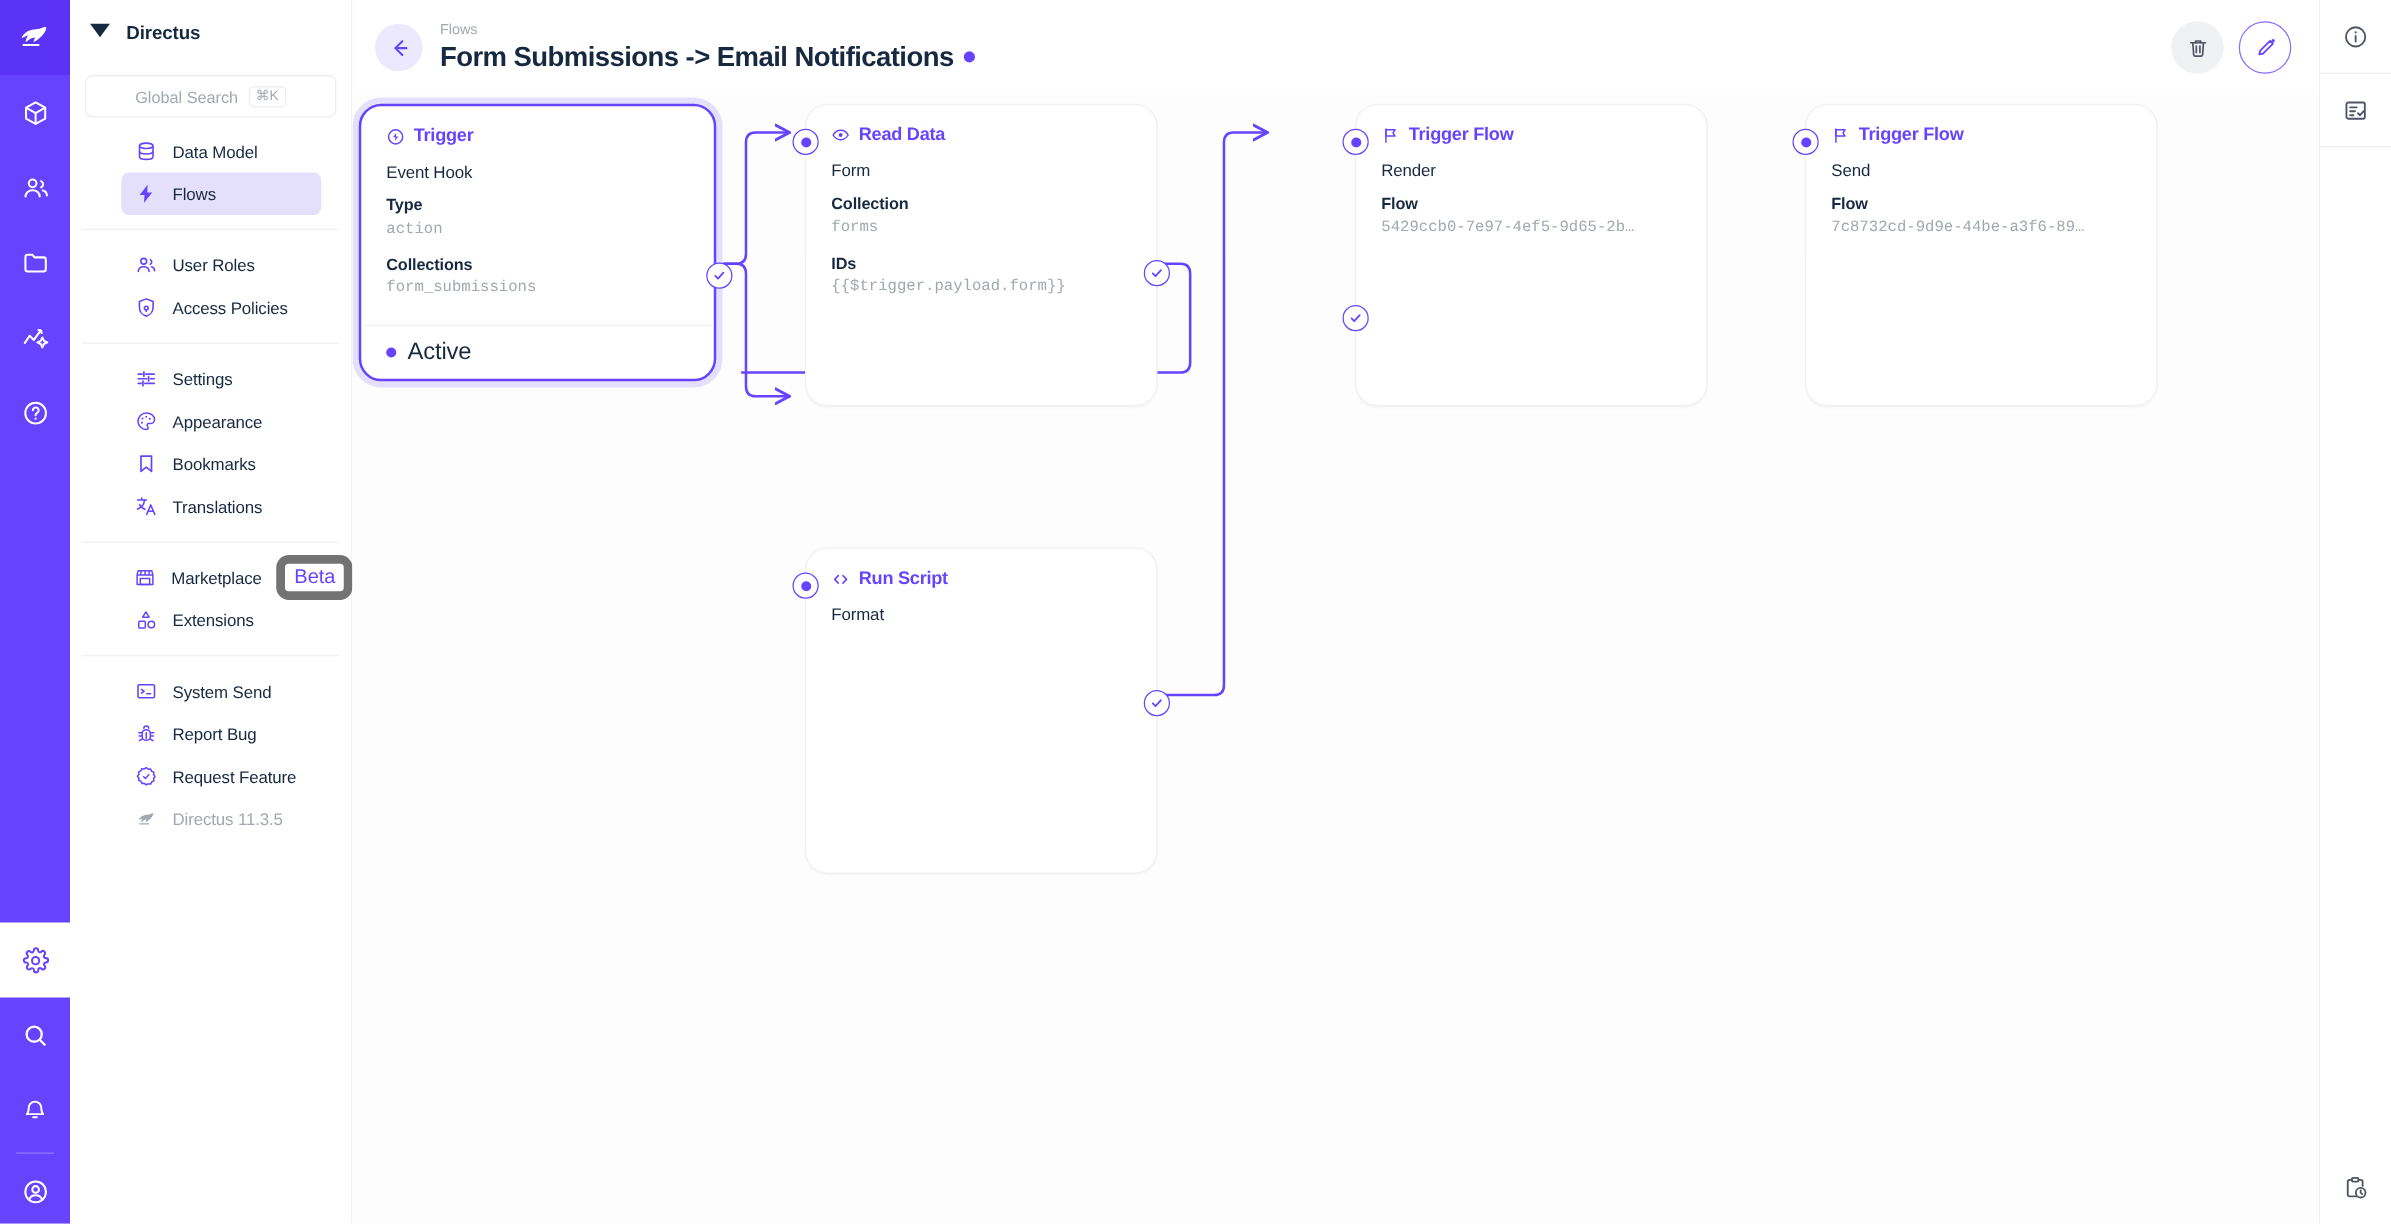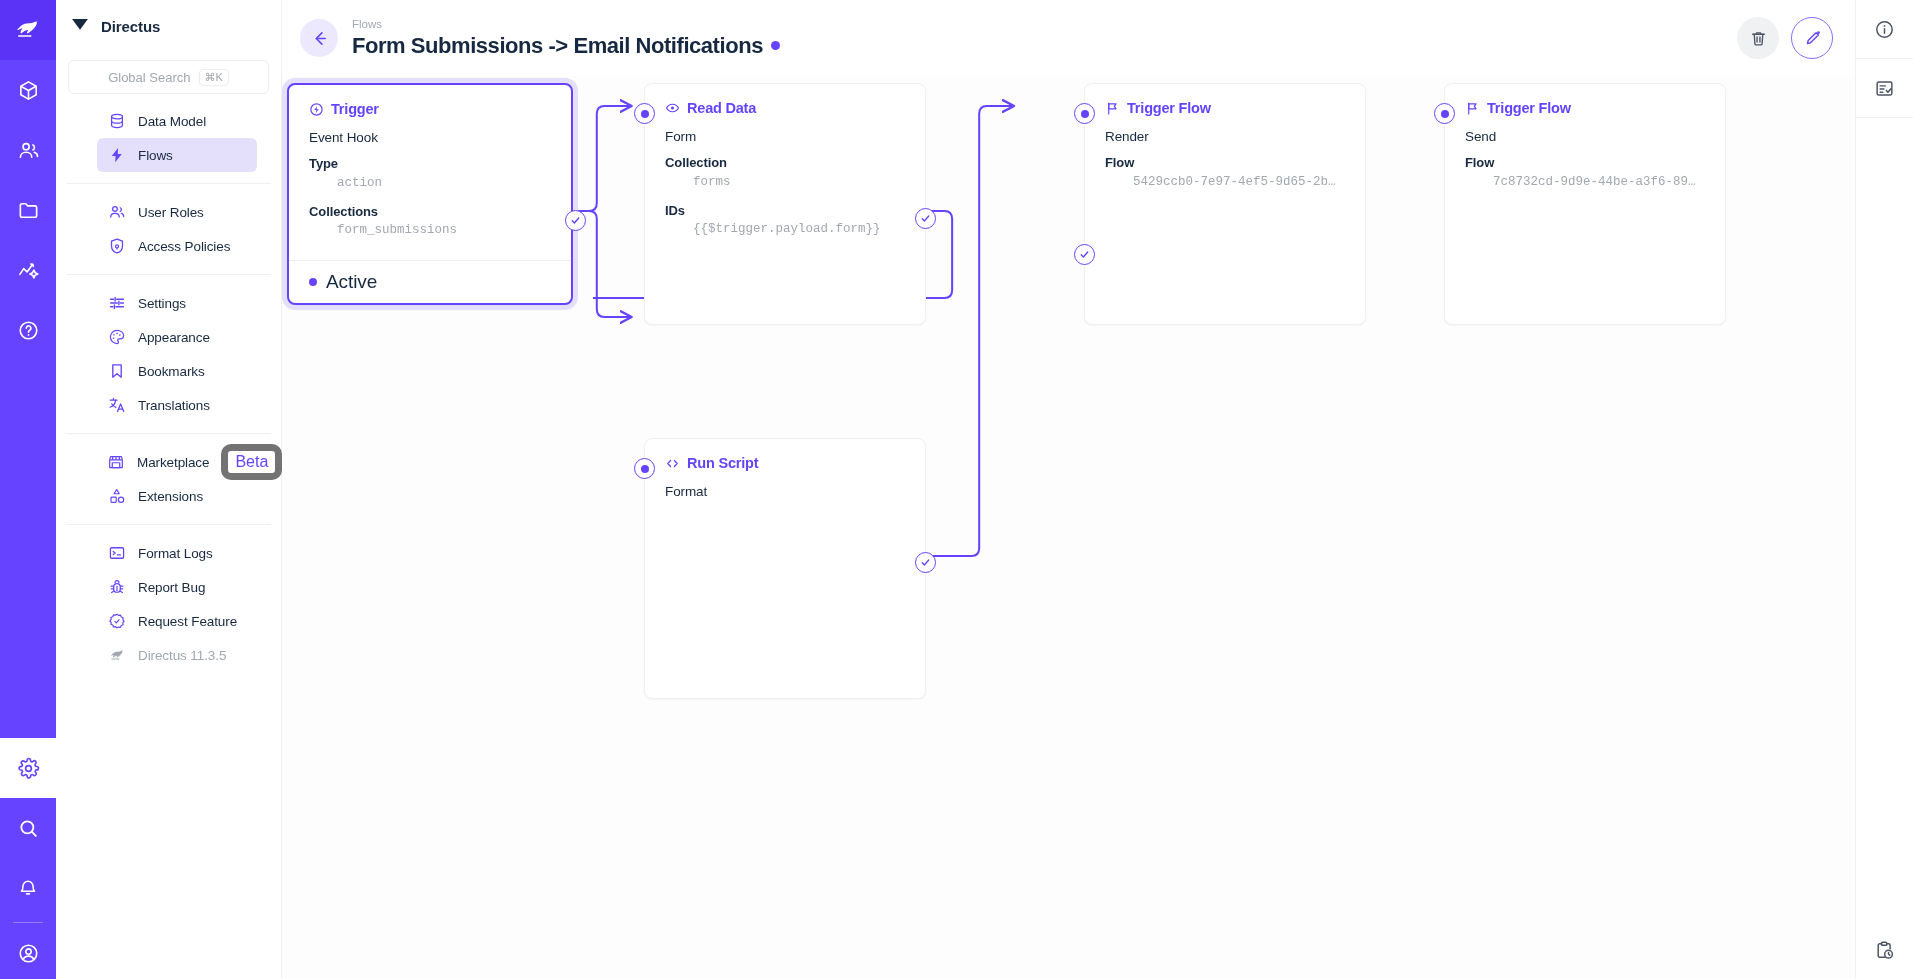--- a/index.html
+++ b/index.html
@@ -116,21 +116,21 @@
 
   
   #canvas {
     flex: 1 1 auto; position: relative; overflow: hidden;
     background: #fdfdfd;
   }
   #wires { position: absolute; inset: 0; width: 100%; height: 100%; pointer-events: none; }
 
   .node {
     position: absolute; background: #ffffff;
-    border: 1px solid #f0f0f2; border-radius: 8px;
+    border: 1px solid #f0f0f2; border-radius: 18px;
     box-shadow: 0 1px 2px rgba(23,41,64,0.04);
   }
   .node.selected {
     border: 2px solid #6644ff;
     box-shadow: 0 0 0 5px rgba(102,68,255,0.16);
   }
   .node-body { padding: 16px 20px 10px 20px; }
   .node-title {
     display: flex; align-items: center; gap: 7px;
     font-size: 14.5px; font-weight: 700; color: #6644ff; letter-spacing: -0.2px;
@@ -141,21 +141,21 @@
     font-size: 13.5px; color: #172940; letter-spacing: -0.1px; margin-bottom: 10px;
   }
   .kv { margin-bottom: 10px; }
   .kv-key {
     font-size: 13px; font-weight: 700; color: #172940; letter-spacing: -0.1px;
     line-height: 1.45;
   }
   .kv-val {
     font-family: "Liberation Mono", monospace;
     font-size: 12.5px; color: #a2a7b0; line-height: 1.5;
-    white-space: nowrap; overflow: hidden; text-overflow: ellipsis; margin-left: 28px;
+    white-space: nowrap; overflow: hidden; text-overflow: ellipsis;
   }
   .node-footer {
     border-top: 1px solid #f0f0f2; padding: 10px 20px;
     display: flex; align-items: center; gap: 9px;
   }
   .node-footer .dot { width: 8px; height: 8px; border-radius: 50%; background: #6644ff; }
   .node-footer .txt { font-size: 19px; color: #172940; letter-spacing: -0.1px; }
 
   
   .port {
@@ -385,21 +385,21 @@
   <div class="nav-divider"></div>
 
   <div class="nav-group">
     <div class="nav-item">
       <span class="nav-icon">
         <svg width="18" height="18" viewBox="0 0 24 24" fill="none" stroke="#6644ff" stroke-width="1.7" stroke-linecap="round" stroke-linejoin="round">
             <rect x="3.2" y="5" width="17.6" height="14" rx="1.6"></rect>
             <path d="M7 10l2.6 2-2.6 2M12.6 14.6h4"></path>
           </svg>
       </span>
-      <span class="label">Format Logs</span>
+      <span class="label">System Send</span>
     </div>
     <div class="nav-item">
       <span class="nav-icon">
         <svg width="18" height="18" viewBox="0 0 24 24" fill="none" stroke="#6644ff" stroke-width="1.6" stroke-linecap="round">
             <rect x="7.6" y="7.6" width="8.8" height="11.4" rx="4.4"></rect>
             <path d="M9.4 6.2a2.6 2.6 0 015.2 0"></path>
             <path d="M7.6 10.8H4M7.6 14.4H4.4M7.6 17.6l-2.8 1.8M16.4 10.8H20M16.4 14.4h3.2M16.4 17.6l2.8 1.8M12 11v6"></path>
           </svg>
       </span>
       <span class="label">Report Bug</span>

